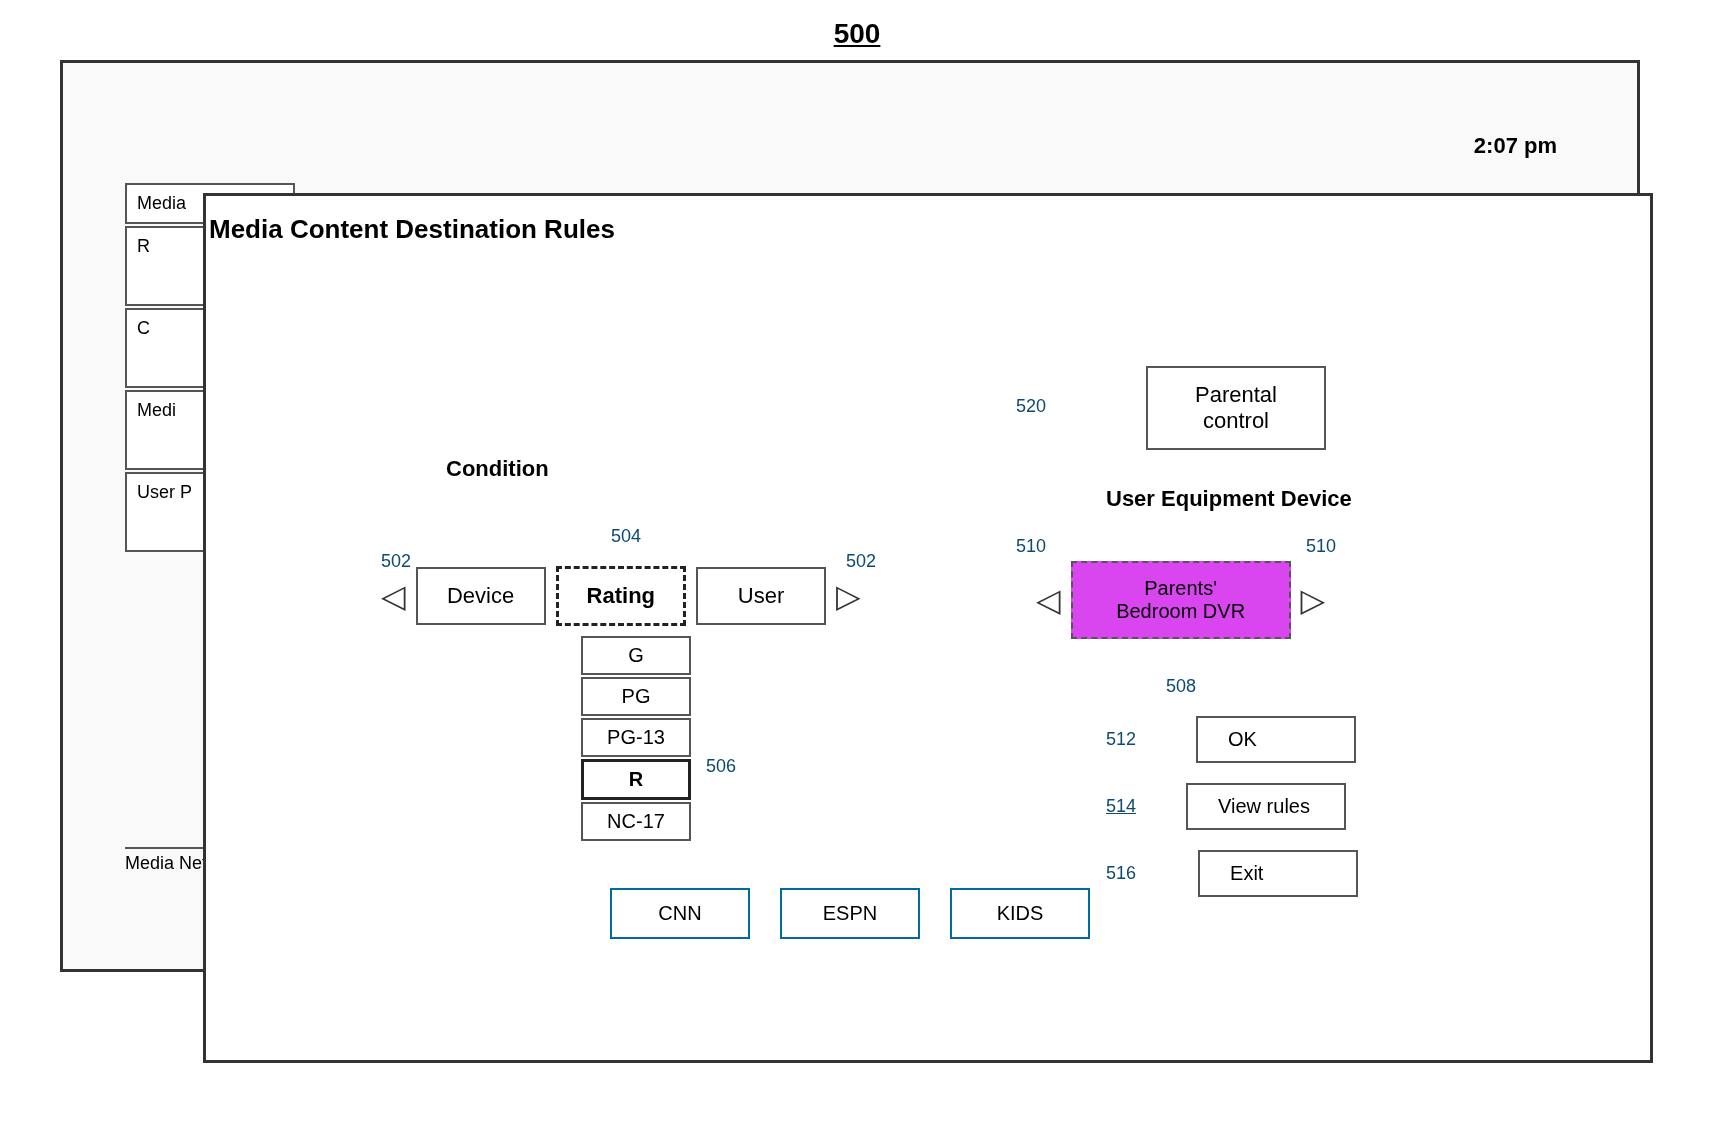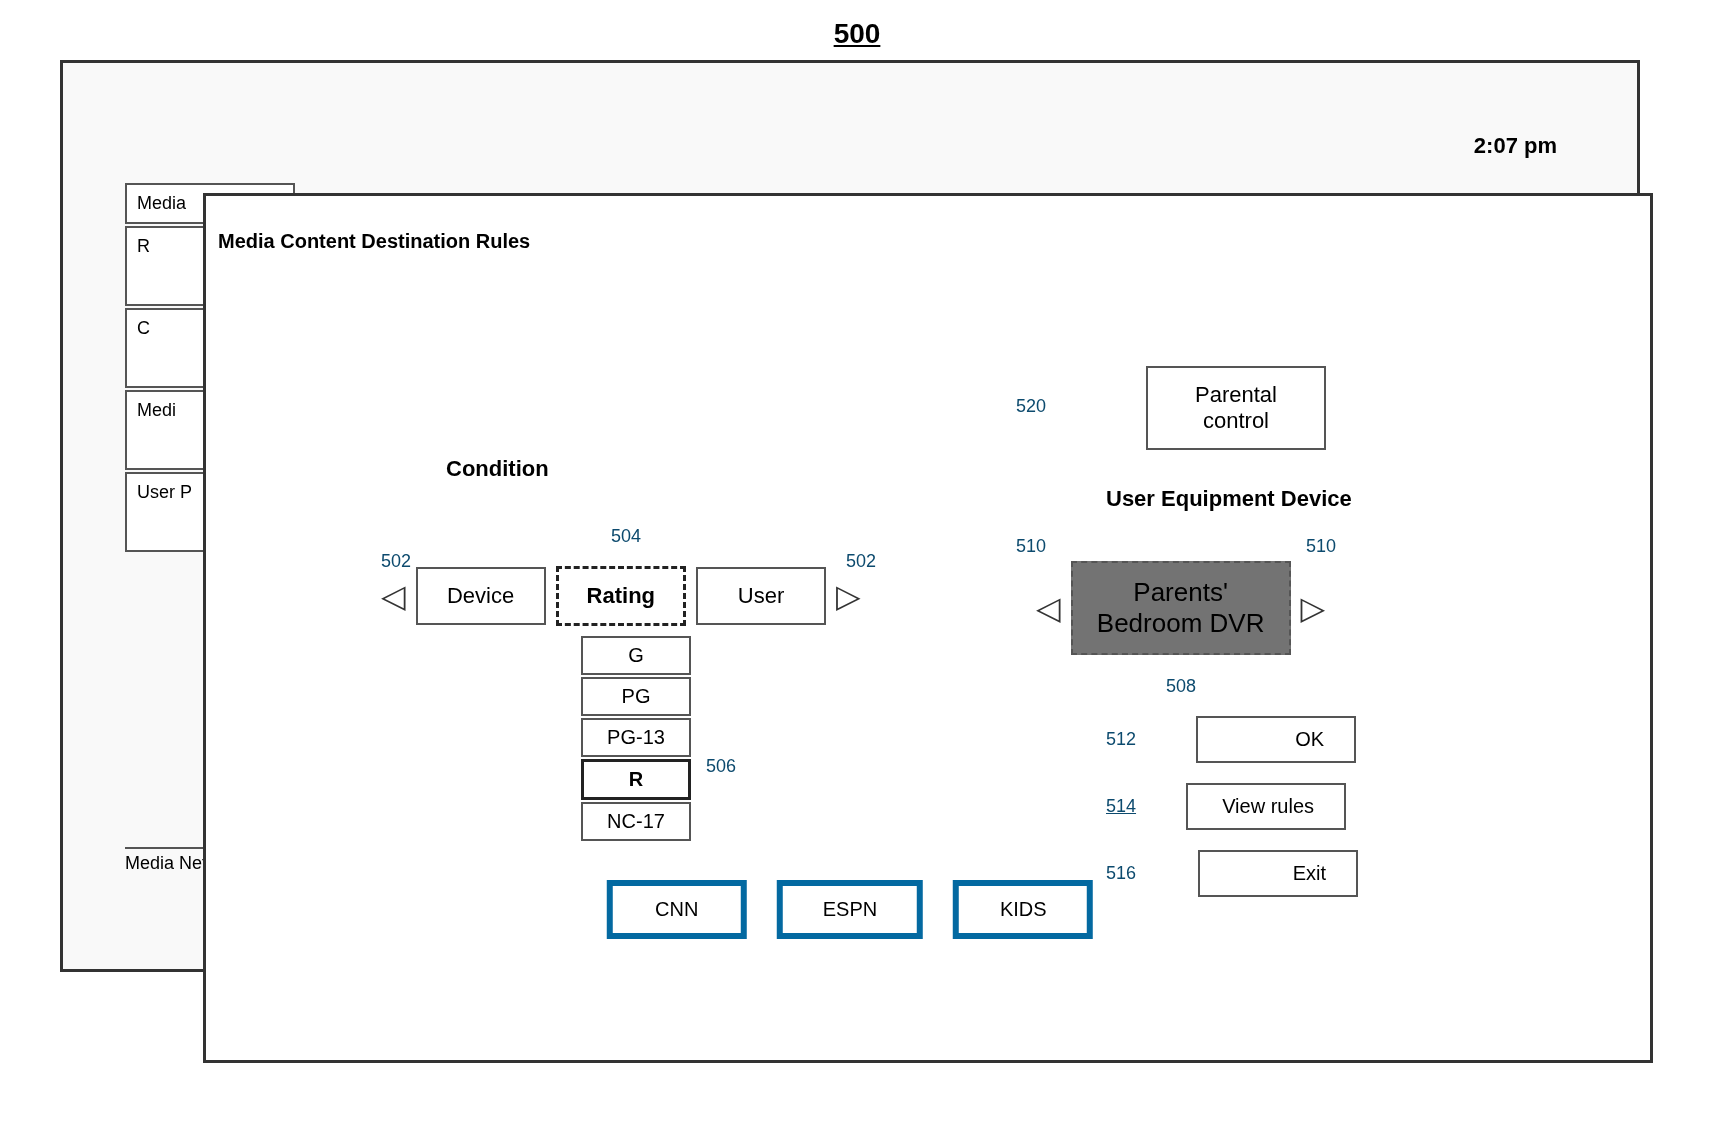--- a/index.html
+++ b/index.html
@@ -70,24 +70,23 @@
       position: absolute;
       top: 130px;
       left: 140px;
       width: 1450px;
       height: 870px;
       border: 3px solid #333;
       background: #fff;
     }
 
     .dialog-title {
-      font-size: 20px;
-      font-weight: bold;
-      padding: 18px 20px 10px 12px;
-      margin-top: 16px;
+      font-size: 26px;
+      font-weight: bold;
+      padding: 18px 20px 10px 3px;
     }
 
     
     .ref-num {
       font-size: 18px;
       color: #0c4a6e;
       position: absolute;
     }
 
     
@@ -186,58 +185,58 @@
       top: 365px;
       left: 830px;
       display: flex;
       align-items: center;
       gap: 10px;
     }
 
     .device-box {
       border: 2px dashed #555;
       padding: 14px 20px;
-      font-size: 26px;
-      background: #737373;
+      font-size: 20px;
+      background: #d946ef;
       text-align: center;
       min-width: 220px;
     }
 
     
     .action-buttons {
       position: absolute;
       top: 520px;
       left: 900px;
       display: flex;
       flex-direction: column;
       gap: 20px;
     }
 
     .action-btn {
       border: 2px solid #555;
       padding: 10px 30px;
       font-size: 20px;
       background: #fff;
-      text-align: right;
+      text-align: left;
       min-width: 160px;
       cursor: pointer;
     }
 
     
     .bottom-channels {
       position: absolute;
       bottom: 30px;
       left: 50%;
       transform: translateX(-50%);
       display: flex;
       gap: 30px;
     }
 
     .channel-btn {
-      border: 6px solid #0369a1;
+      border: 2px solid #0369a1;
       padding: 12px 40px;
       font-size: 20px;
       background: #fff;
       text-align: center;
       min-width: 140px;
       cursor: pointer;
     }
 
     
     .ref-502-right {

